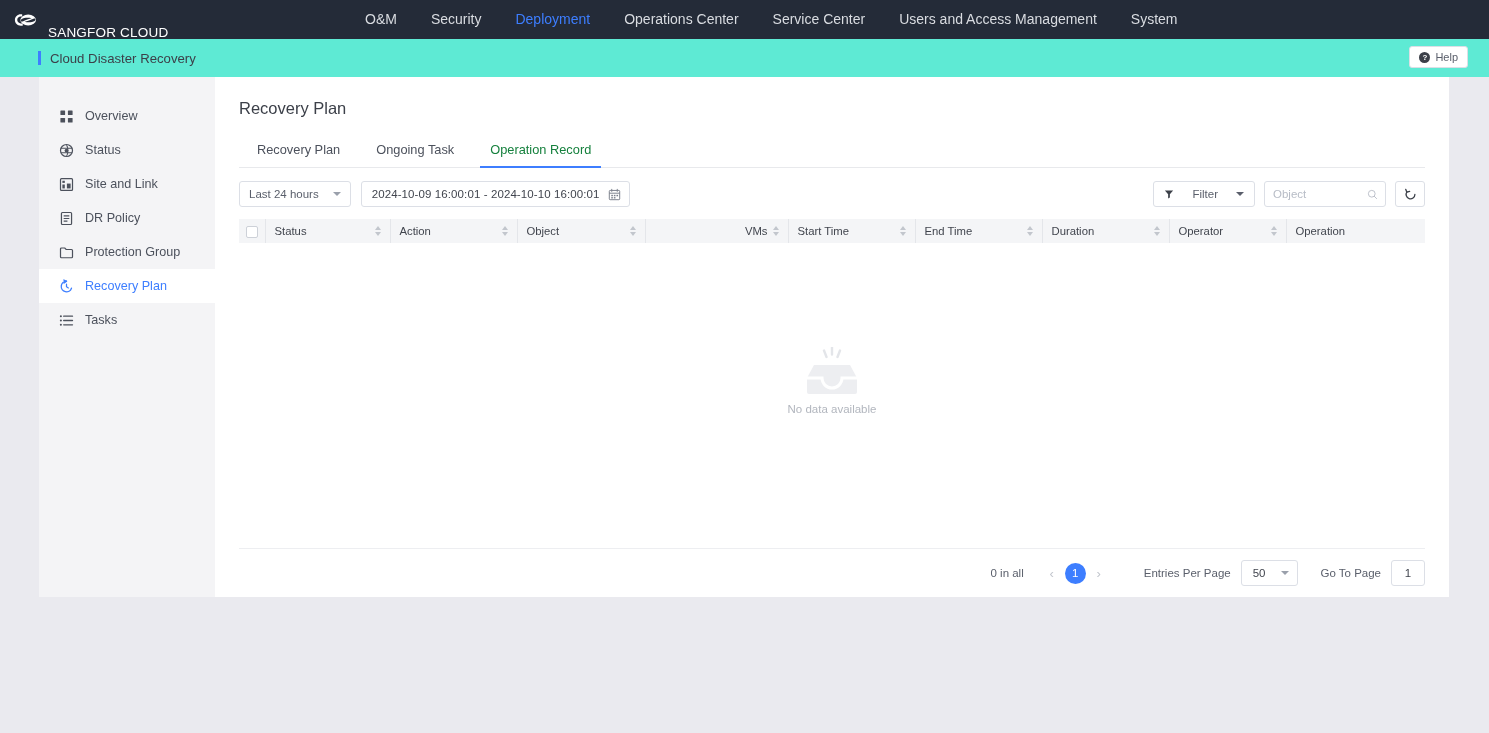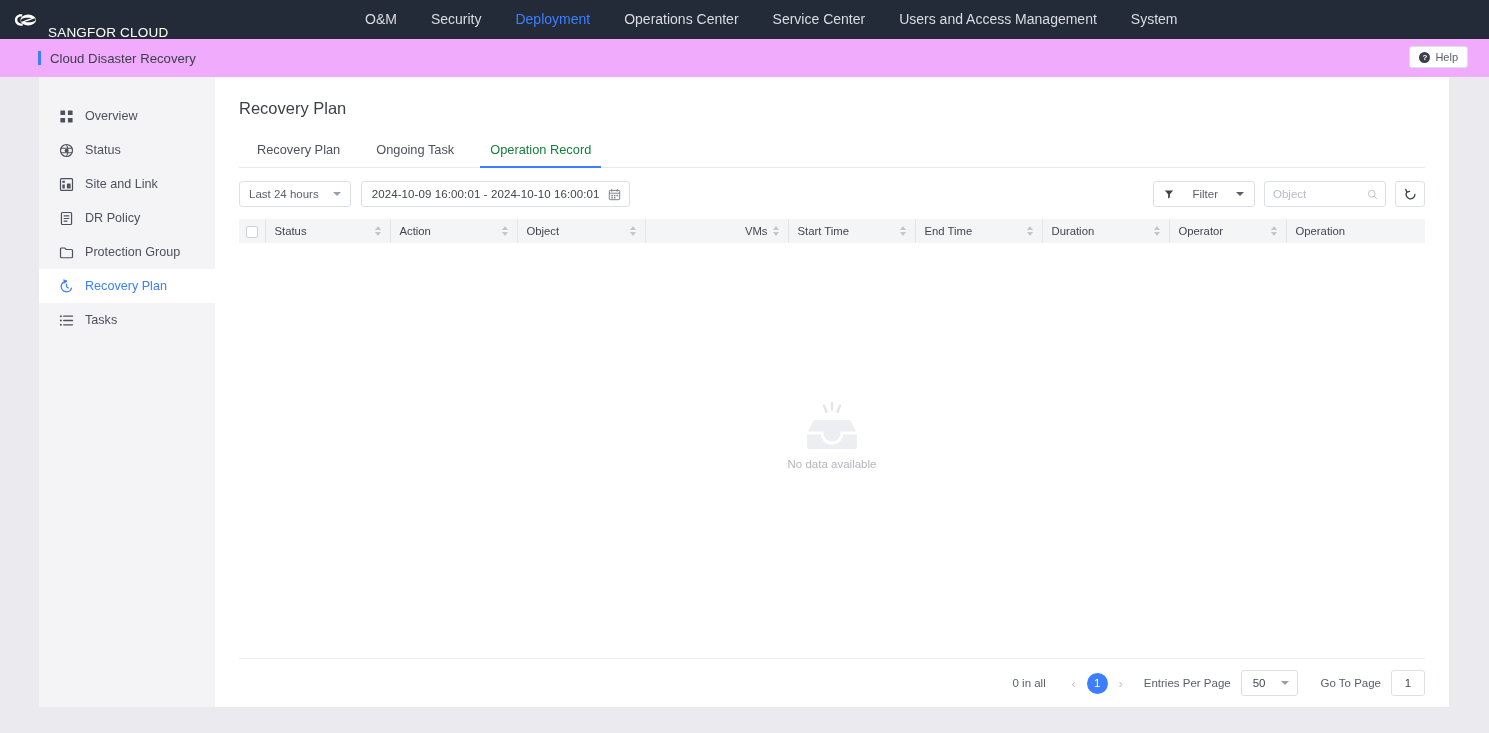--- a/index.html
+++ b/index.html
@@ -60,40 +60,40 @@
   .user-text { line-height: 1.18; }
   .user-name { color: #fff; font-size: 12px; }
   .user-role { color: #a0a7b4; font-size: 10.5px; }
   .chev-down {
     width: 9px; height: 9px; border-right: 1.6px solid #b9bec7; border-bottom: 1.6px solid #b9bec7;
     transform: rotate(45deg); margin: -4px 3px 0 6px;
   }
 
   
   .subheader {
-    height: 38px; background: #f0abfc; display: flex; align-items: center;
+    height: 38px; background: #5eead4; display: flex; align-items: center;
     padding-left: 38px; position: relative;
   }
   .page-tag { display: flex; align-items: center; gap: 9px; }
   .tag-bar { width: 3px; height: 14px; background: #3d7eff; }
   .page-tag-text { font-size: 13.2px; color: #3c4049; }
   .help-btn {
     position: absolute; right: 21px; top: 7px;
     background: #fff; border: 1px solid #dcdfe6; border-radius: 3px;
     height: 22px; display: flex; align-items: center; gap: 5px;
     padding: 0 9px; cursor: pointer; font-size: 11px; color: #5a5f6b;
   }
   .help-icon {
     width: 11px; height: 11px; border-radius: 50%; background: #3c4049; color: #fff;
     font-size: 8px; display: flex; align-items: center; justify-content: center;
     font-weight: bold;
   }
 
   
-  .layout { display: flex; padding-left: 39px; height: 630px; }
+  .layout { display: flex; padding-left: 39px; height: 520px; }
 
   
   .sidebar {
     width: 176px; background: #f4f4f6; flex: none; padding-top: 22px;
   }
   .side-item {
     height: 34px; display: flex; align-items: center; gap: 11px;
     padding-left: 20px; font-size: 12.6px; color: #4c515c; cursor: pointer;
     margin-bottom: 0;
   }
@@ -183,21 +183,21 @@
   .total { margin-right: 17px; }
   .pg-arrow {
     width: 22px; text-align: center; color: #c2c6cd; font-size: 13px; cursor: pointer;
     user-select: none;
   }
   .pg-num {
     width: 21px; height: 21px; border-radius: 50%; background: #3d7eff; color: #fff;
     display: flex; align-items: center; justify-content: center; font-size: 11.5px;
     margin: 0 2px; cursor: pointer;
   }
-  .epp-label { margin-left: 12px; margin-right: 10px; }
+  .epp-label { margin-left: 34px; margin-right: 10px; }
   .epp-sel {
     height: 26px; border: 1px solid #dcdfe6; border-radius: 3px; background: #fff;
     display: flex; align-items: center; gap: 16px; padding: 0 8px 0 11px;
     font-size: 11.5px; color: #41454e; cursor: pointer;
   }
   .gtp-label { margin-left: 22px; margin-right: 10px; }
   .gtp-input {
     width: 34px; height: 26px; border: 1px solid #dcdfe6; border-radius: 3px;
     text-align: center; font-size: 11.5px; color: #41454e; outline: none;
     font-family: "Liberation Sans", sans-serif;

